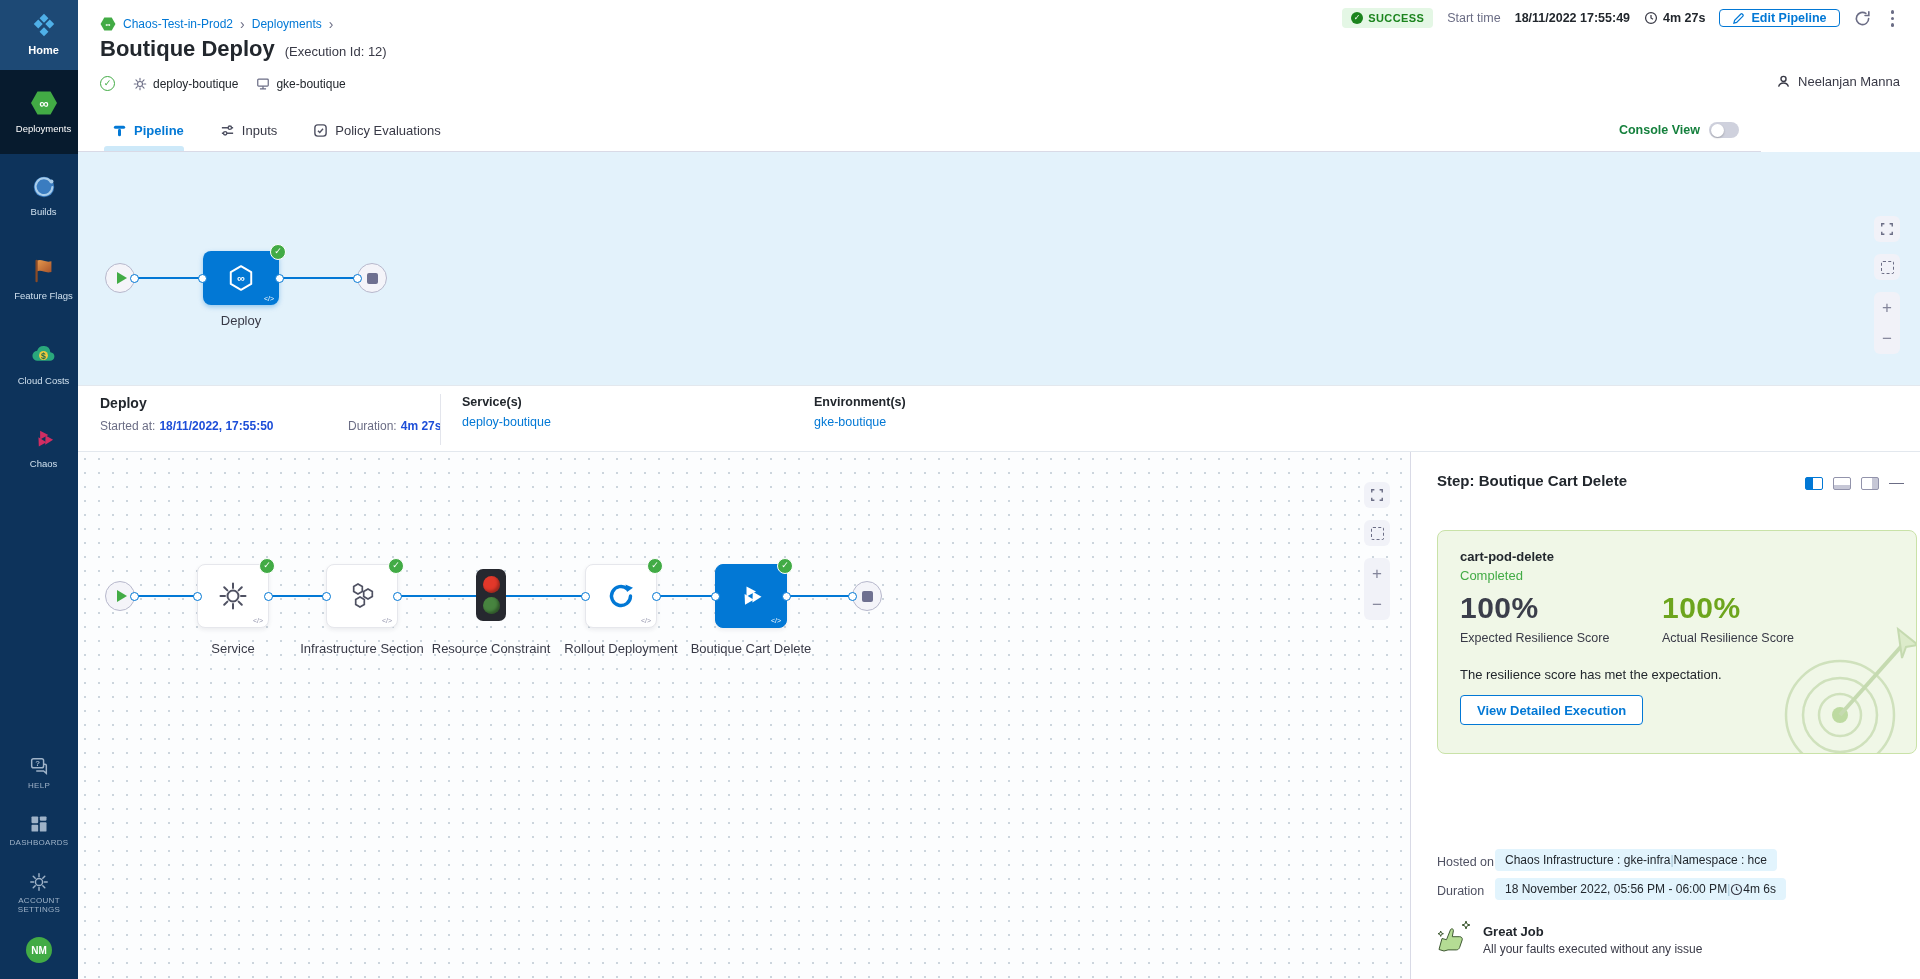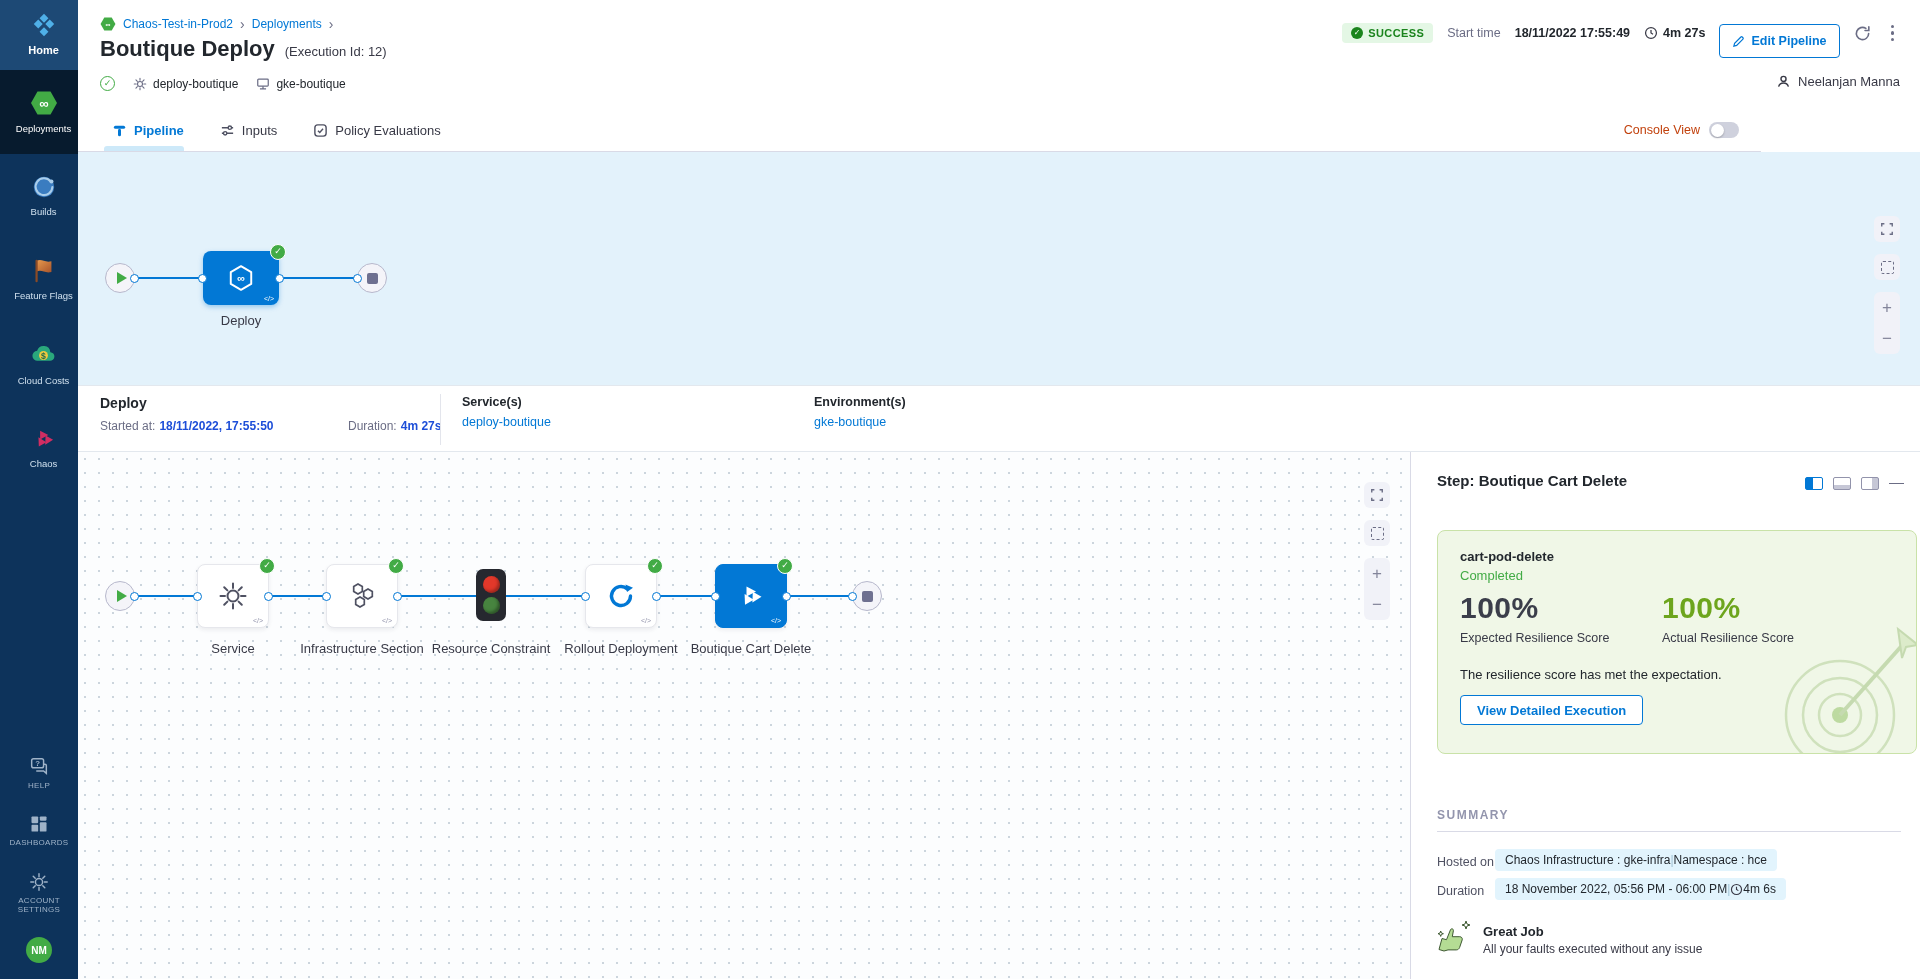--- a/index.html
+++ b/index.html
@@ -39,22 +39,22 @@
   .top-right { position:absolute; right:20px; top:8px; display:flex; align-items:center; gap:14px; }
   .status-badge { display:flex; align-items:center; gap:5px; background:#e4f7e5; color:#1b841d;
     font-size:11px; font-weight:bold; letter-spacing:.4px; padding:4px 9px; border-radius:4px; }
   .status-badge .dotck { width:12px; height:12px; border-radius:50%; background:#1b841d; color:#fff;
     font-size:8px; line-height:12px; text-align:center; }
   .status-badge .dotck::after { content:"✓"; }
   .starttime-label { font-size:12.5px; color:#6b6d85; }
   .starttime-value { font-size:12.5px; color:#22272d; font-weight:bold; }
   .dur-wrap { display:flex; align-items:center; gap:5px; font-size:12.5px; color:#22272d; font-weight:bold; }
   .edit-btn { display:flex; align-items:center; gap:6px; border:1px solid #0278d5; color:#0278d5;
-    background:#fff; font-size:12.5px; font-weight:bold; height:34px; padding:0 12px;
-    border-radius:4px; cursor:pointer;margin-top:16px; }
+    background:#fff; font-size:12.5px; font-weight:bold; height:18px; padding:0 12px;
+    border-radius:4px; cursor:pointer; }
   .icon-btn { background:none; border:none; cursor:pointer; display:flex; align-items:center; }
   .kebab { display:flex; flex-direction:column; gap:3px; padding:2px 6px; cursor:pointer; }
   .kebab i { width:3.5px; height:3.5px; border-radius:50%; background:#6b6d85; }
   .title-row { position:absolute; left:22px; top:36px; display:flex; align-items:flex-end; gap:10px; }
   .page-title { font-size:22px; font-weight:bold; color:#22272d; }
   .exec-id { font-size:13px; color:#383946; padding-bottom:3px; }
   .tag-row { position:absolute; left:22px; top:76px; display:flex; align-items:center; gap:10px; }
   .ok-ring { width:15px; height:15px; border-radius:50%; border:1.5px solid #42ab45; color:#42ab45;
     font-size:9px; line-height:12px; text-align:center; }
   .ok-ring::after { content:"✓"; }
@@ -64,21 +64,21 @@
 
   
   .tabbar { position:absolute; left:0; top:108px; width:1683px; height:44px;
     border-bottom:1px solid #d9dae6; background:#fff; }
   .tabs { position:absolute; left:34px; top:0; height:44px; display:flex; gap:36px; align-items:center; }
   .tab { display:flex; align-items:center; gap:7px; font-size:13px; color:#383946; cursor:pointer; }
   .tab.active { color:#0278d5; font-weight:bold; }
   .tab-indicator { position:absolute; left:26px; bottom:0; width:80px; height:5px; background:#cde9f9;
     border-radius:3px 3px 0 0; }
   .console-wrap { position:absolute; right:22px; top:0; height:44px; display:flex; align-items:center; gap:9px; }
-  .console-label { font-size:12.5px; color:#c2410c; }
+  .console-label { font-size:12.5px; color:#15803d;font-weight:bold; }
   .toggle { width:30px; height:16px; border-radius:9px; background:#cfd1dd; position:relative; cursor:pointer; }
   .toggle .knob { position:absolute; left:1.5px; top:1.5px; width:13px; height:13px; border-radius:50%;
     background:#fff; box-shadow:0 1px 2px rgba(0,0,0,.25); }
 
   
   .stage-canvas { position:absolute; left:0; top:152px; width:1842px; height:233px; background:#e3f2fb; }
   .exec-canvas { position:absolute; left:0; top:0; width:1332px; height:527px;
     background-color:#fcfdfe;
     background-image:radial-gradient(#ccd5dd 1px, transparent 1.2px);
     background-size:14px 14px; }
@@ -534,21 +534,20 @@
           <div class="rc-name">cart-pod-delete</div>
           <div class="rc-status">Completed</div>
           <div class="rc-score expected">100%</div>
           <div class="rc-score actual">100%</div>
           <div class="rc-score-label" style="left:22px;">Expected Resilience Score</div>
           <div class="rc-score-label" style="left:224px;">Actual Resilience Score</div>
           <div class="rc-msg">The resilience score has met the expectation.</div>
           <button class="rc-cta">View Detailed Execution</button>
         </div>
 
-        <div class="summary-h">SUMMARY</div>
 
         <div class="sum-label" style="top:403px;">Hosted on</div>
         <div class="chip" style="top:397px;">
           <span>Chaos Infrastructure : gke-infra</span>
           <span class="cdiv">|</span>
           <span>Namespace : hce</span>
         </div>
 
         <div class="sum-label" style="top:432px;">Duration</div>
         <div class="chip" style="top:426px;">

